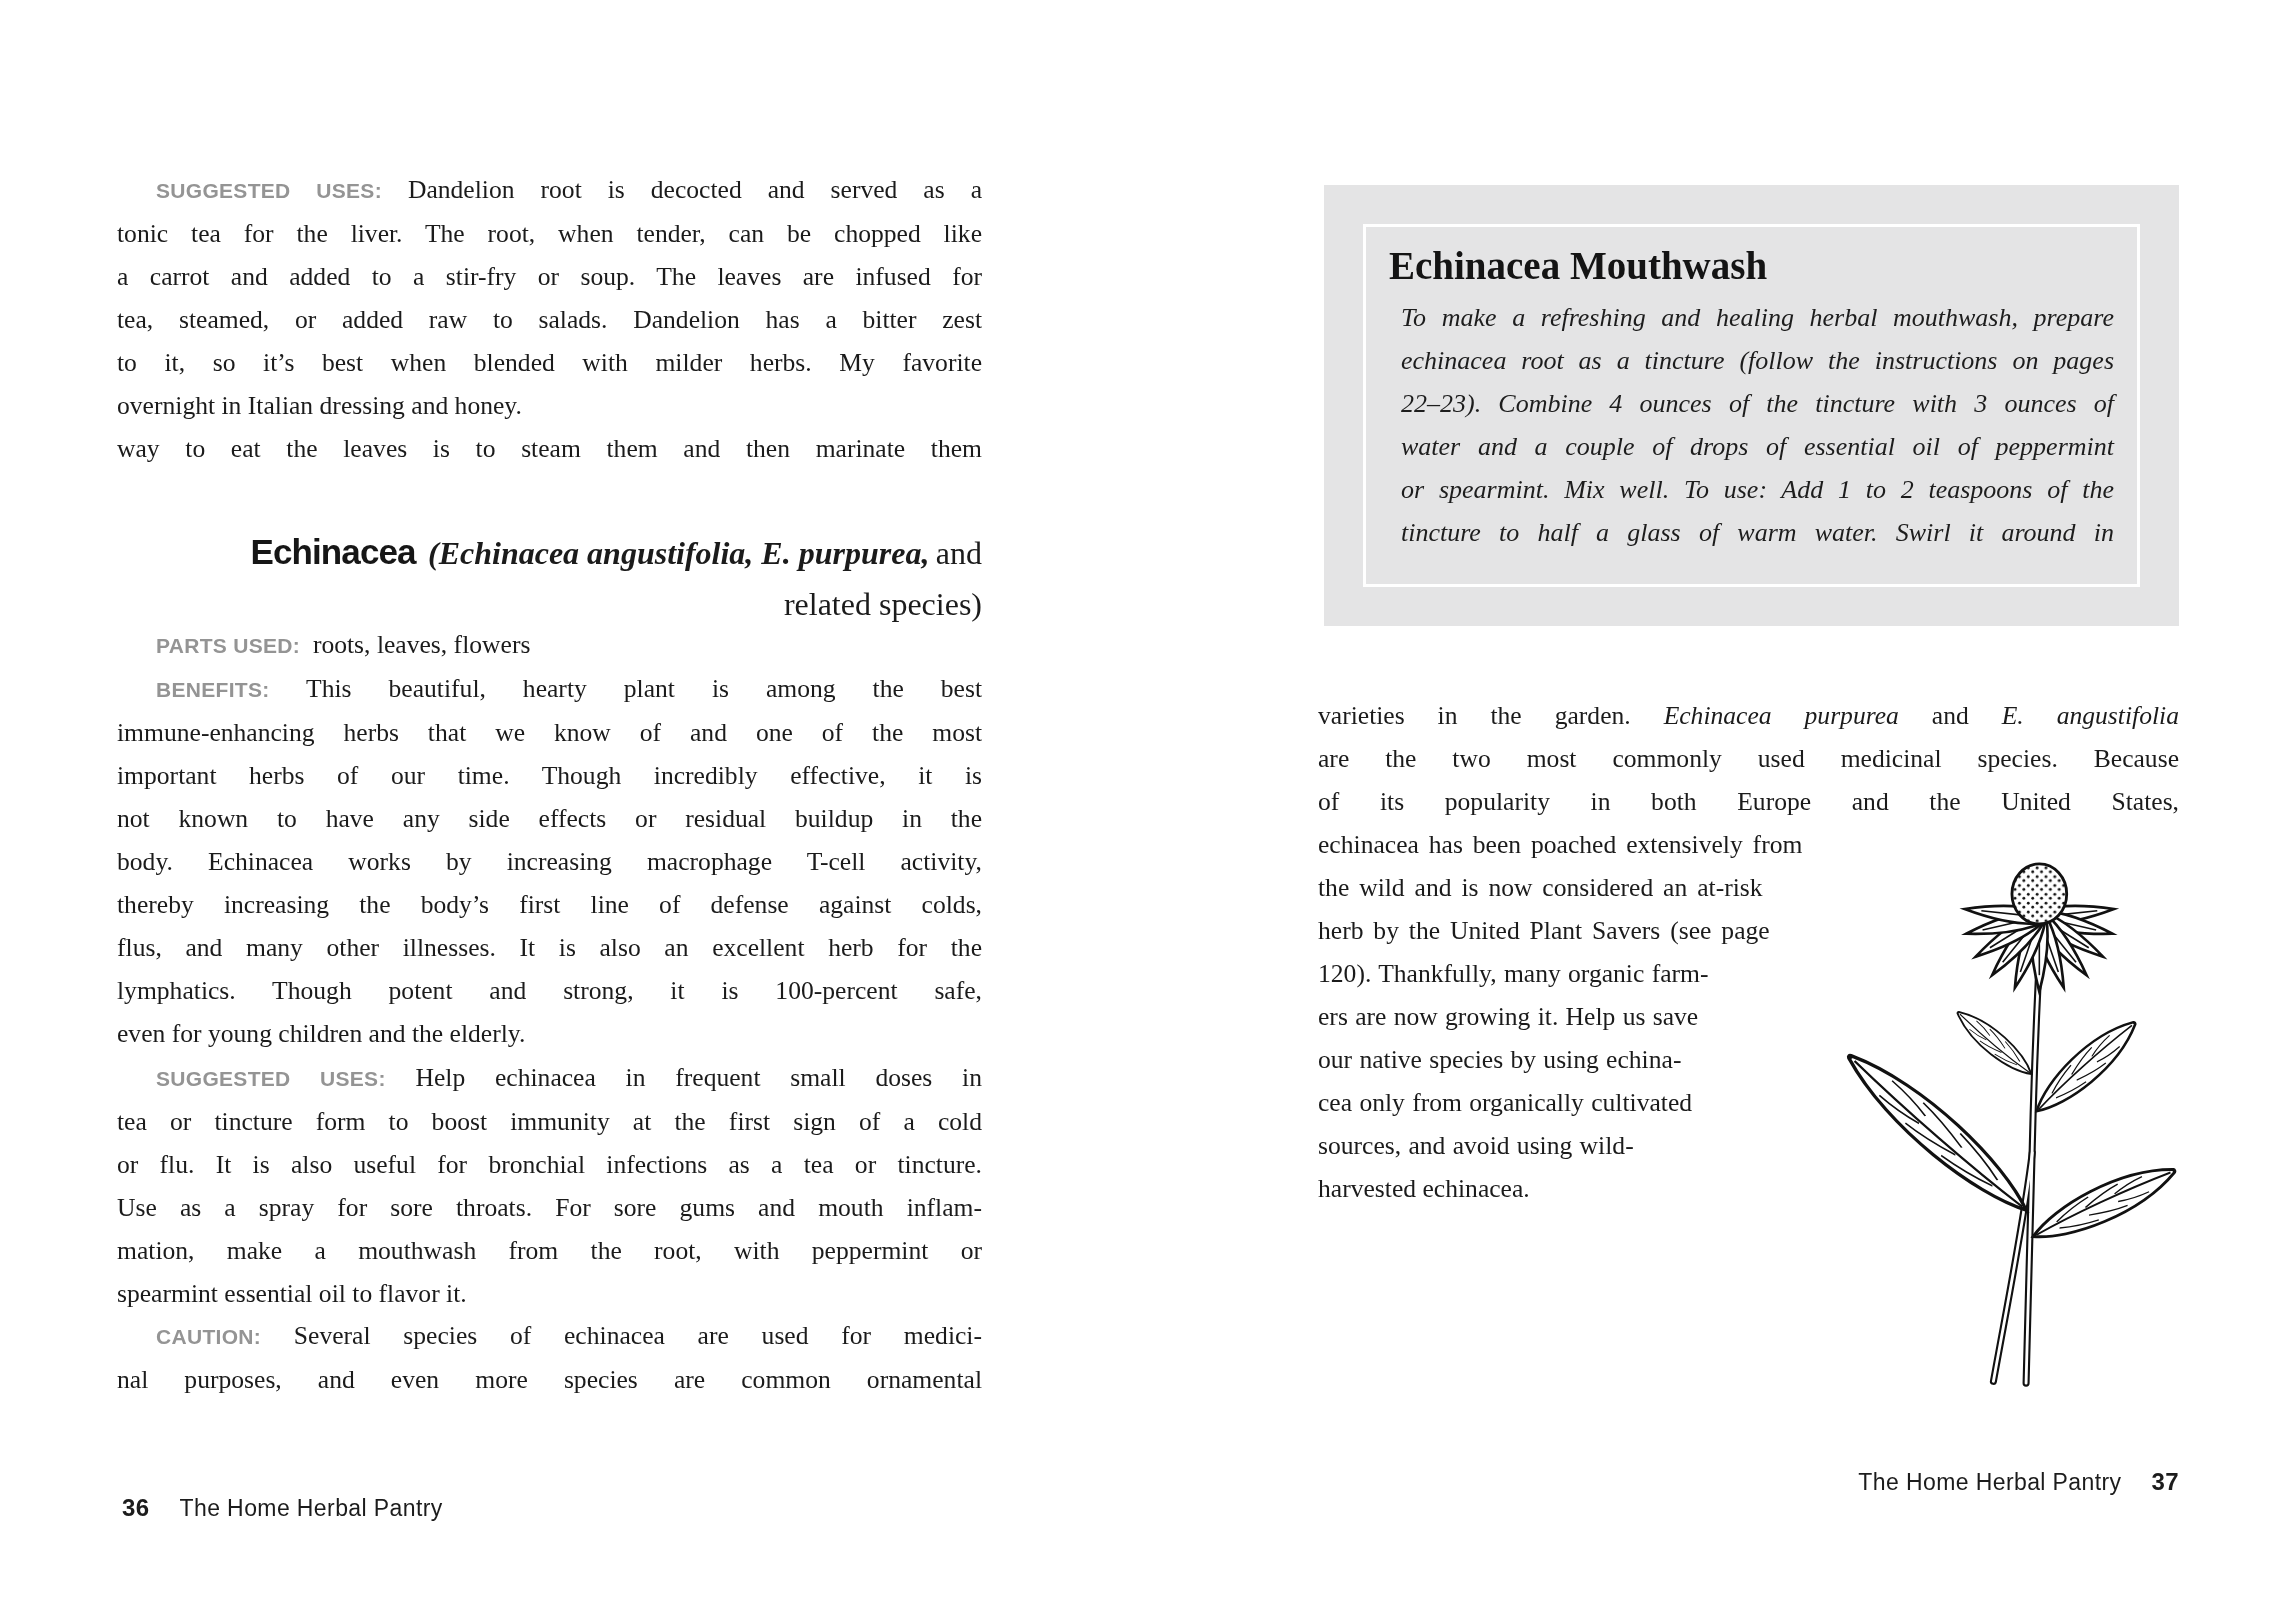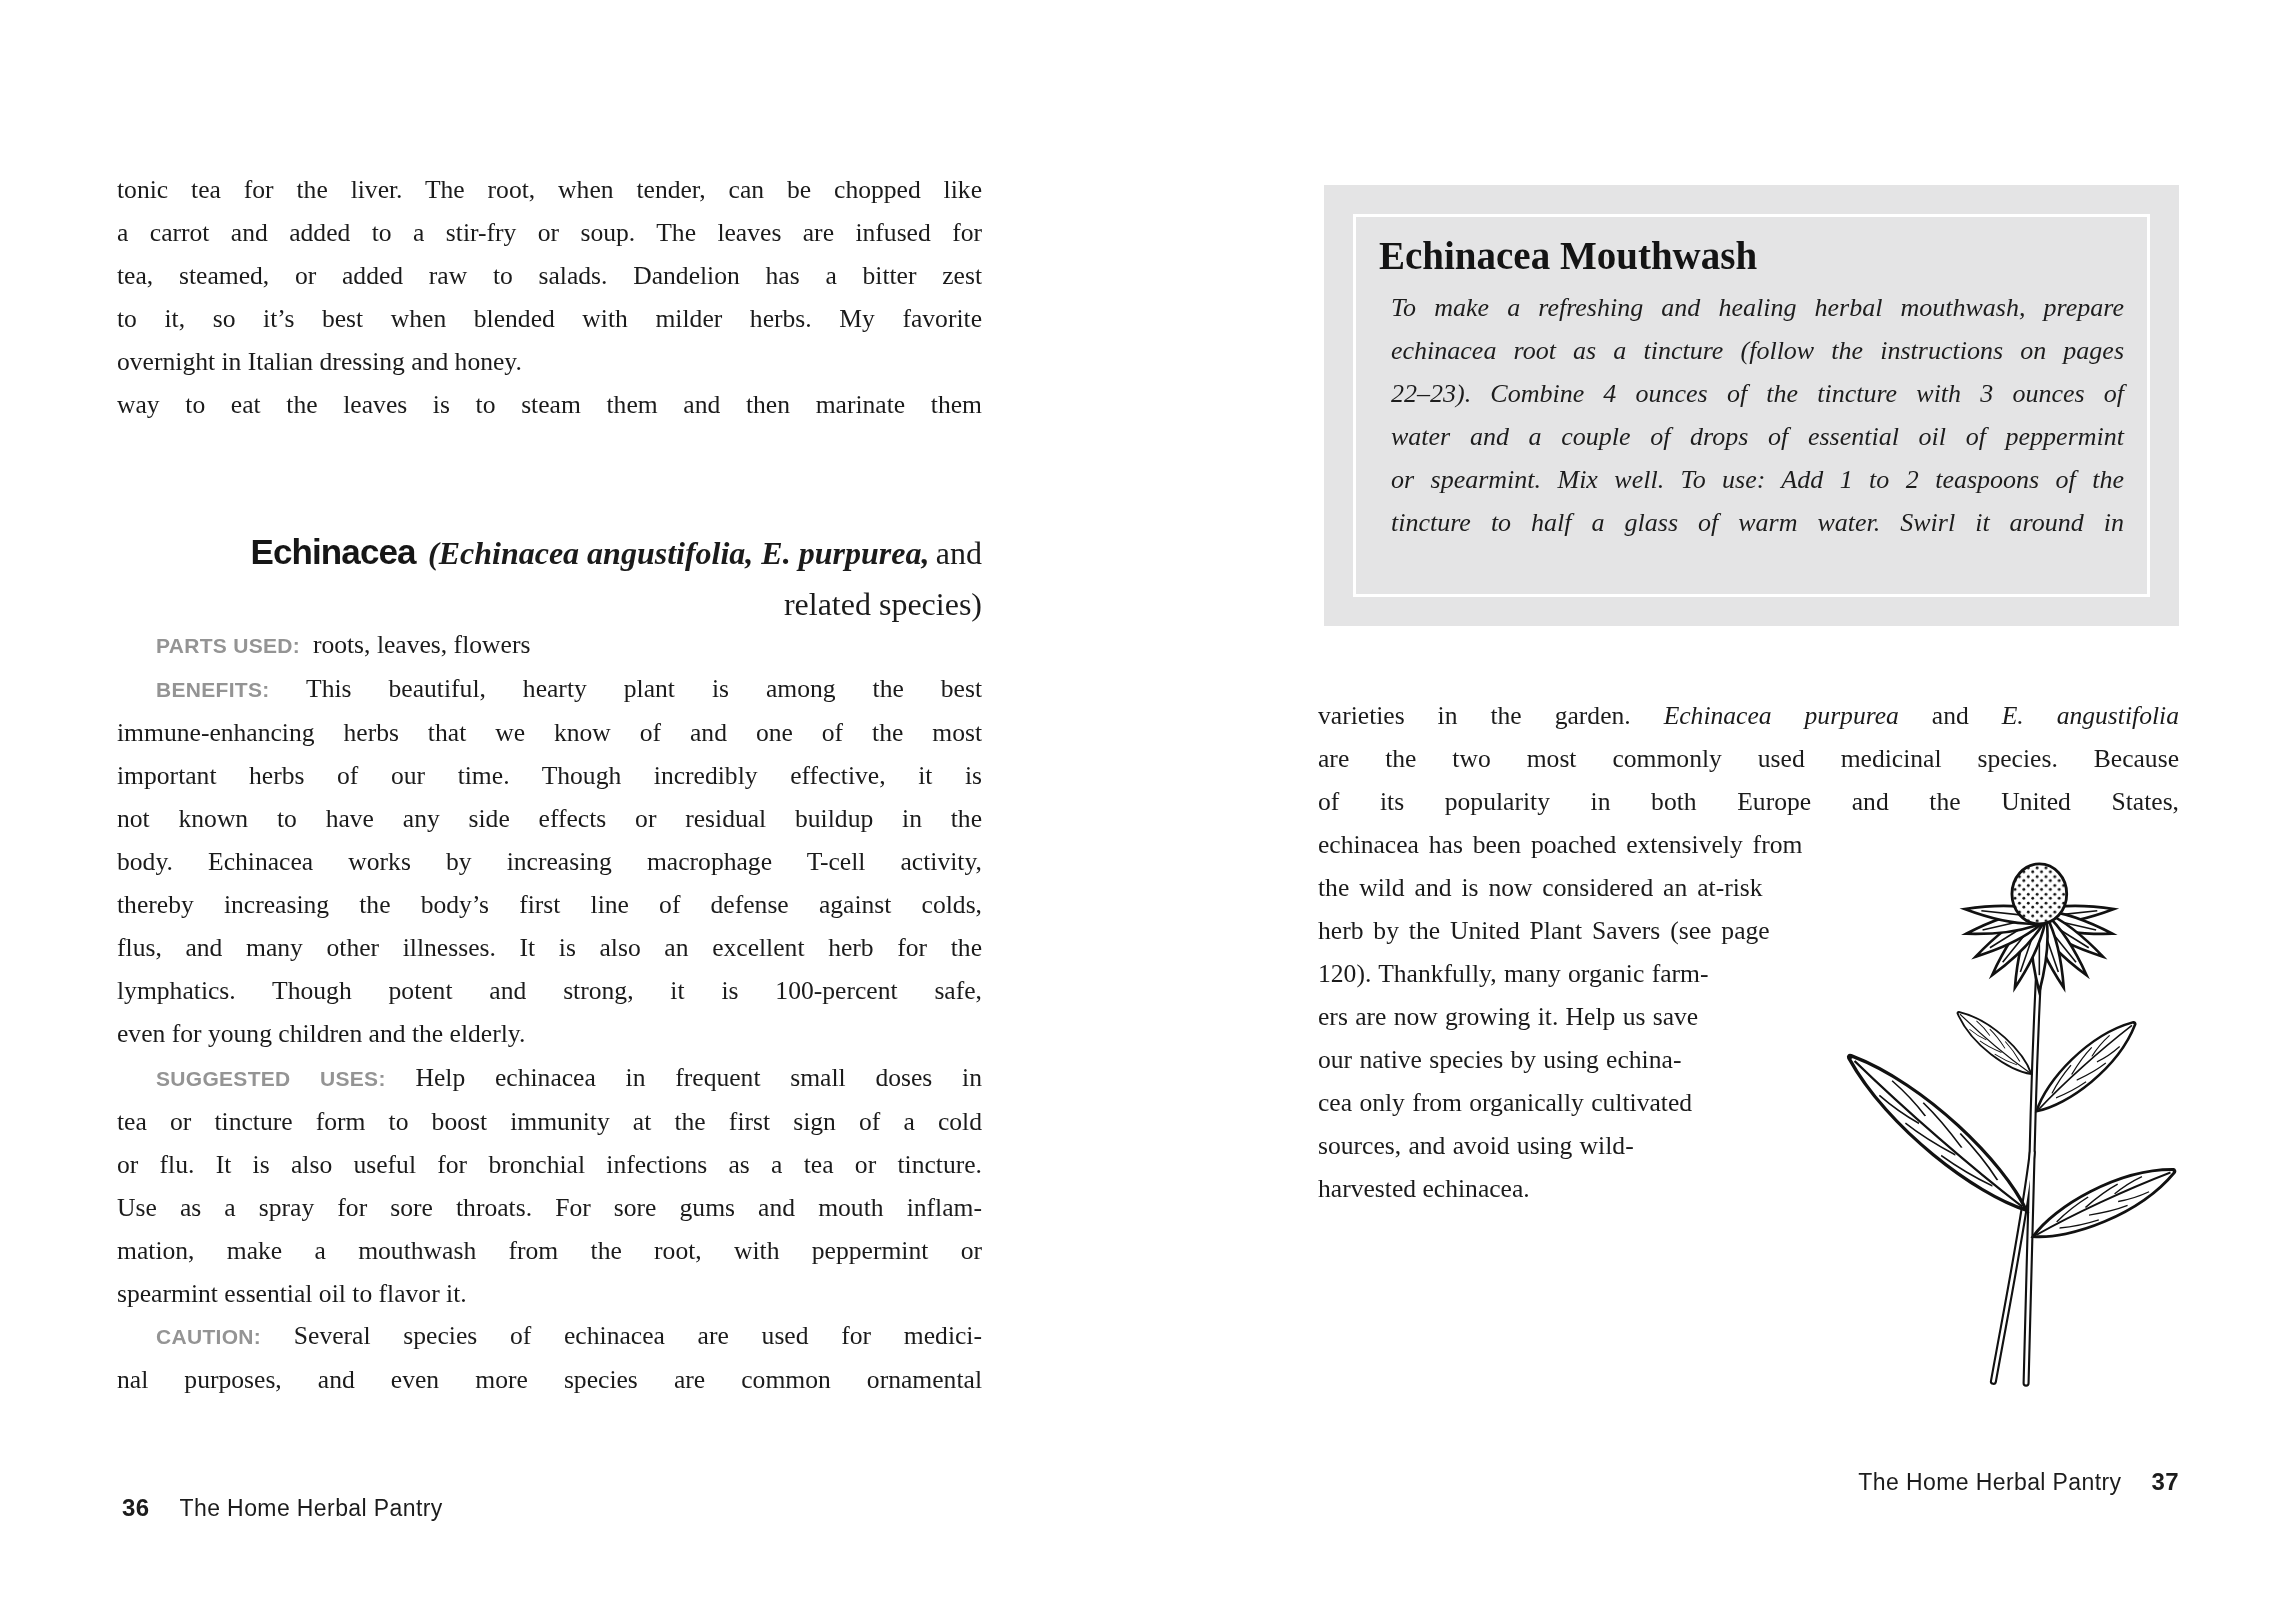--- a/index.html
+++ b/index.html
@@ -22,21 +22,21 @@
   .col-right{left:1318px;width:861px;}
   
   .hline{line-height:48px;text-align:right;}
   .hname{font-family:"Liberation Sans",sans-serif;font-weight:700;font-size:35px;letter-spacing:-0.9px;color:#161616;}
   .hit{font-style:italic;font-size:32px;font-weight:600;}
   .hrm{font-size:32px;}
   .gapsp{display:inline-block;width:12.4px;}
   
   .recipe-box{
     position:absolute;left:1324px;top:185px;width:855px;height:441px;
-    background:#e4e4e5;box-sizing:border-box;padding:29px;
+    background:#e4e4e5;box-sizing:border-box;padding:39px;
   }
   .recipe-frame{
     border:3.5px solid #ffffff;width:100%;height:100%;box-sizing:border-box;
     padding:16px 23px;
   }
   .box-title{font-weight:700;font-size:39px;line-height:46px;color:#141414;margin-bottom:7px;}
   .box-line{font-style:italic;font-size:26px;line-height:43px;color:#1d1d1d;margin-left:12px;}
   
   .wa{word-spacing:3.5px;}
   .wb{word-spacing:0.9px;}
@@ -62,20 +62,21 @@
   i{font-style:italic;}
 </style>
 </head>
 <body>
 
 <div class="spread">
 
   <section>
 
     <div class="para col-left" style="top:168px">
+      <div class="line jl indent"><span class="lbl">SUGGESTED USES:</span> <span>Dandelion root is decocted and served as a</span></div>
       <div class="line jl">tonic tea for the liver. The root, when tender, can be chopped like</div>
       <div class="line jl">a carrot and added to a stir-fry or soup. The leaves are infused for</div>
       <div class="line jl">tea, steamed, or added raw to salads. Dandelion has a bitter zest</div>
       <div class="line jl">to it, so it’s best when blended with milder herbs. My favorite</div>
       <div class="line ll">overnight in Italian dressing and honey.</div>
       <div class="line jl">way to eat the leaves is to steam them and then marinate them</div>
     </div>
 
     <div class="para col-left" style="top:528px">
       <div class="hline"><span class="hname">Echinacea</span><span class="gapsp"></span><span class="hit">(Echinacea angustifolia, E. purpurea,</span> <span class="hrm">and</span></div>

